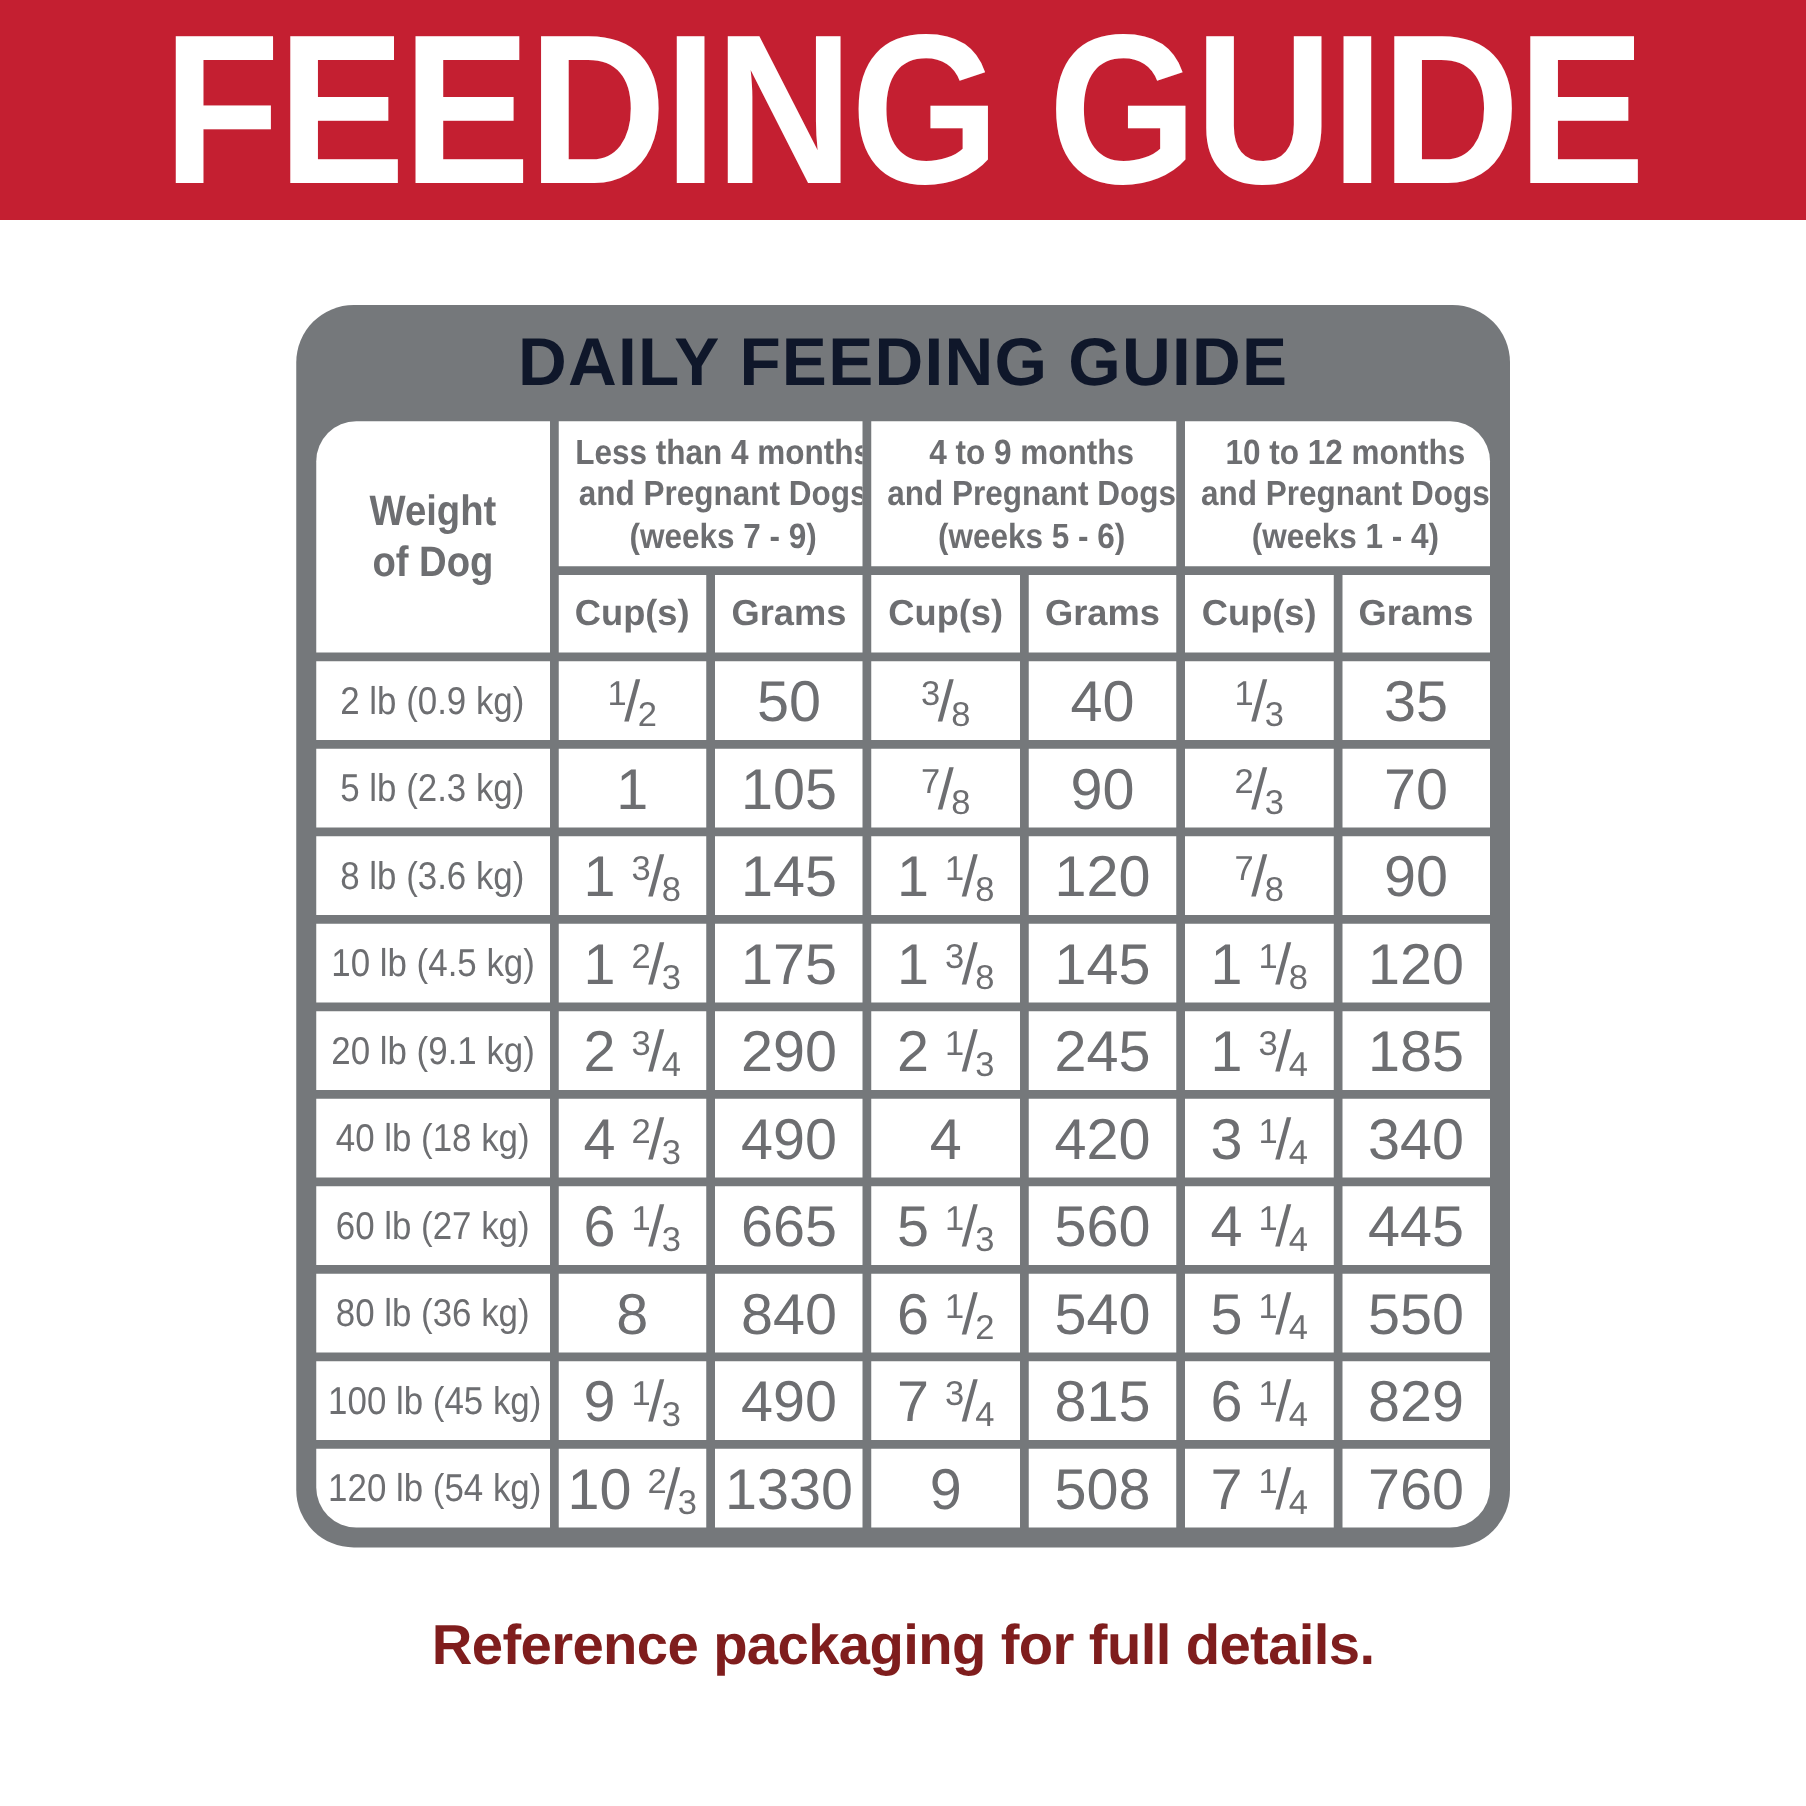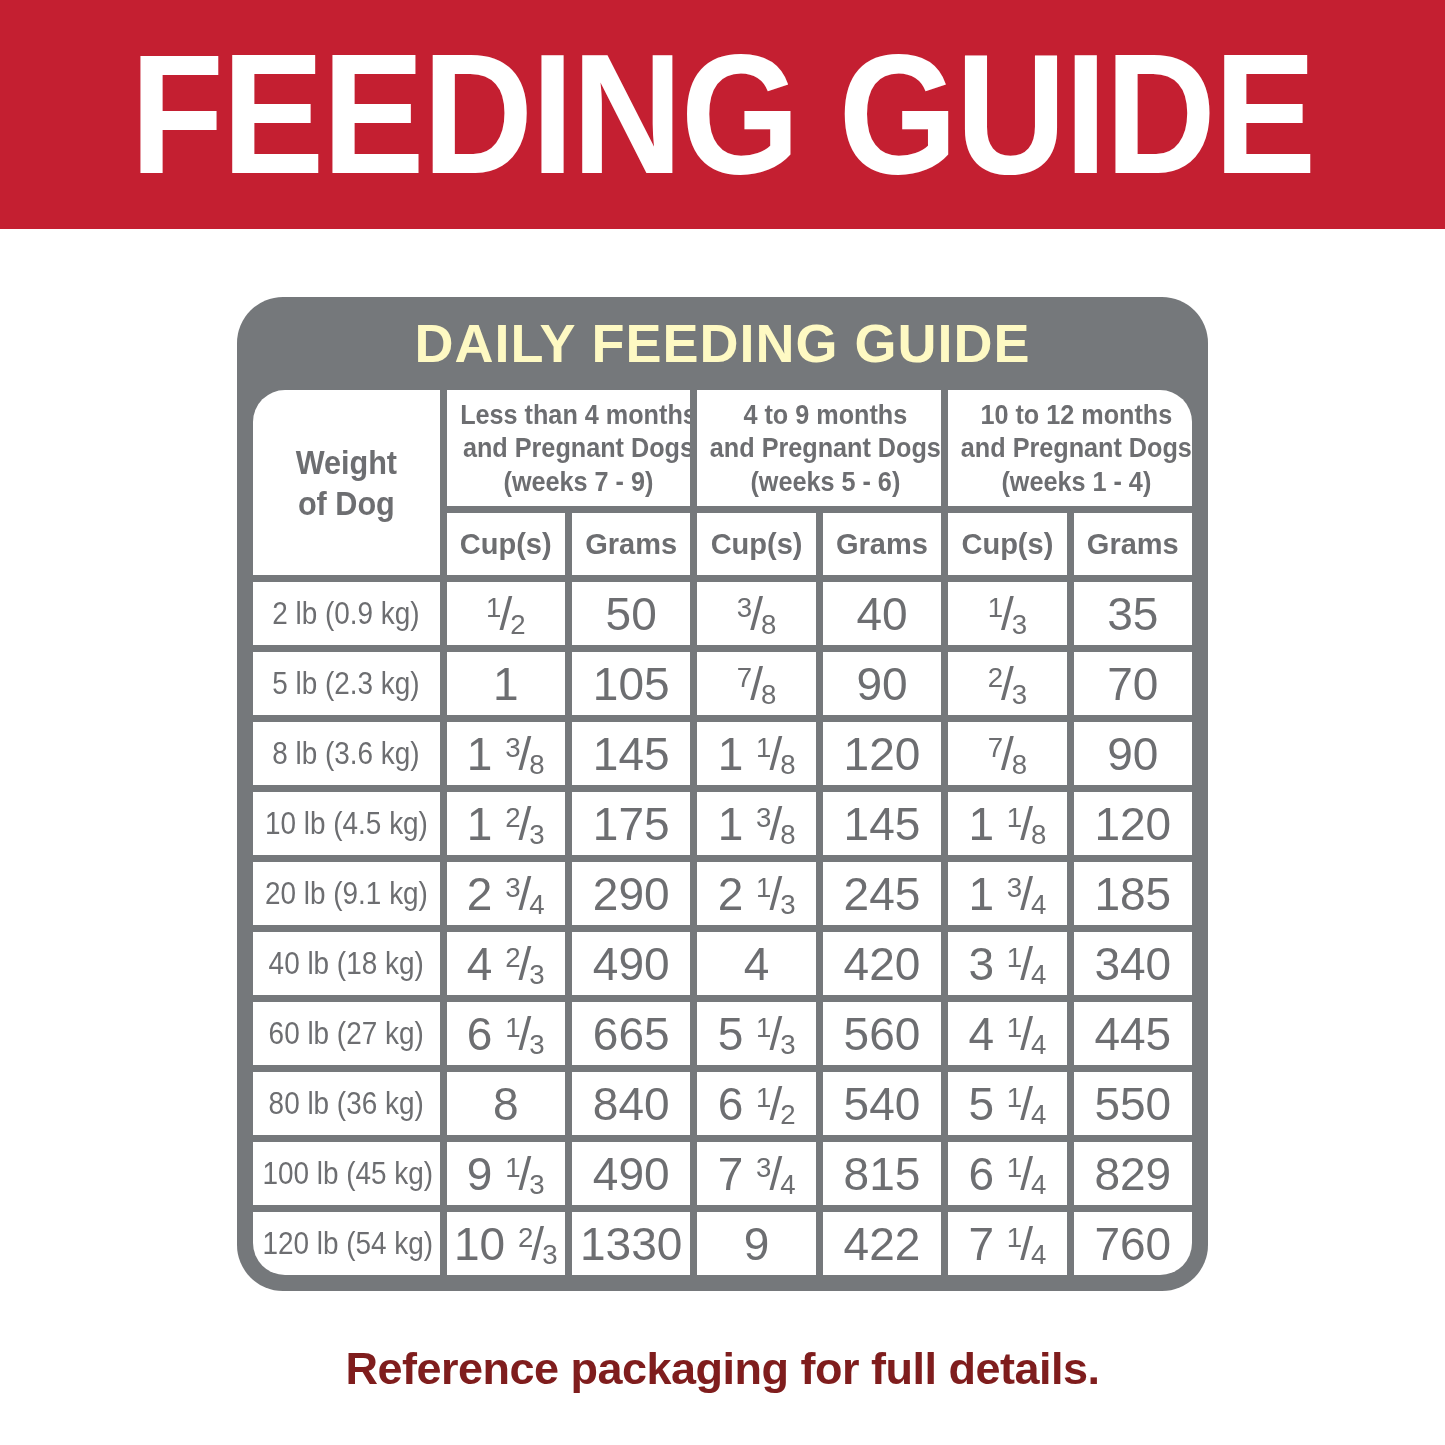--- a/index.html
+++ b/index.html
@@ -5,21 +5,21 @@
   html, body { margin: 0; padding: 0; background: #ffffff; }
   .canvas {
     width: 1445px; height: 1445px;
     background: #ffffff;
     font-family: "Liberation Sans", sans-serif;
     position: relative;
     overflow: hidden;
   }
   
   .banner {
-    width: 100%; height: 229px;
+    width: 100%; height: 176px;
     background: #C41F31;
     display: flex; align-items: center; justify-content: center;
   }
   .banner h1 {
     margin: 0;
     color: #ffffff;
     font-size: 158px;
     font-weight: 700;
     letter-spacing: -2px;
     transform: scale(0.97, 1.08);
@@ -27,21 +27,21 @@
   }
   
   .guide {
     width: 953px;
     margin: 68px auto 0 auto;
     background: #75787B;
     border-radius: 46px;
     padding: 0 9px 9px 9px;
   }
   .guide-title {
-    color: #fef9c3;
+    color: #0f172a;
     text-align: center;
     font-size: 54px;
     font-weight: 700;
     letter-spacing: 1px;
     padding: 15px 0 9px 0;
     white-space: nowrap;
   }
   table.feed {
     width: 100%;
     table-layout: fixed;
@@ -212,21 +212,21 @@
             <td class="td-val">7 <sup>3</sup>/<sub>4</sub></td>
             <td class="td-val">815</td>
             <td class="td-val">6 <sup>1</sup>/<sub>4</sub></td>
             <td class="td-val">829</td>
           </tr>
           <tr>
             <td class="td-weight"><span class="cond">120 lb (54 kg)</span></td>
             <td class="td-val">10 <sup>2</sup>/<sub>3</sub></td>
             <td class="td-val">1330</td>
             <td class="td-val">9</td>
-            <td class="td-val">422</td>
+            <td class="td-val">508</td>
             <td class="td-val">7 <sup>1</sup>/<sub>4</sub></td>
             <td class="td-val">760</td>
           </tr>
         </tbody>
     </table>
   </section>
 
   <p class="footer-note">Reference packaging for full details.</p>
 
 </div>

